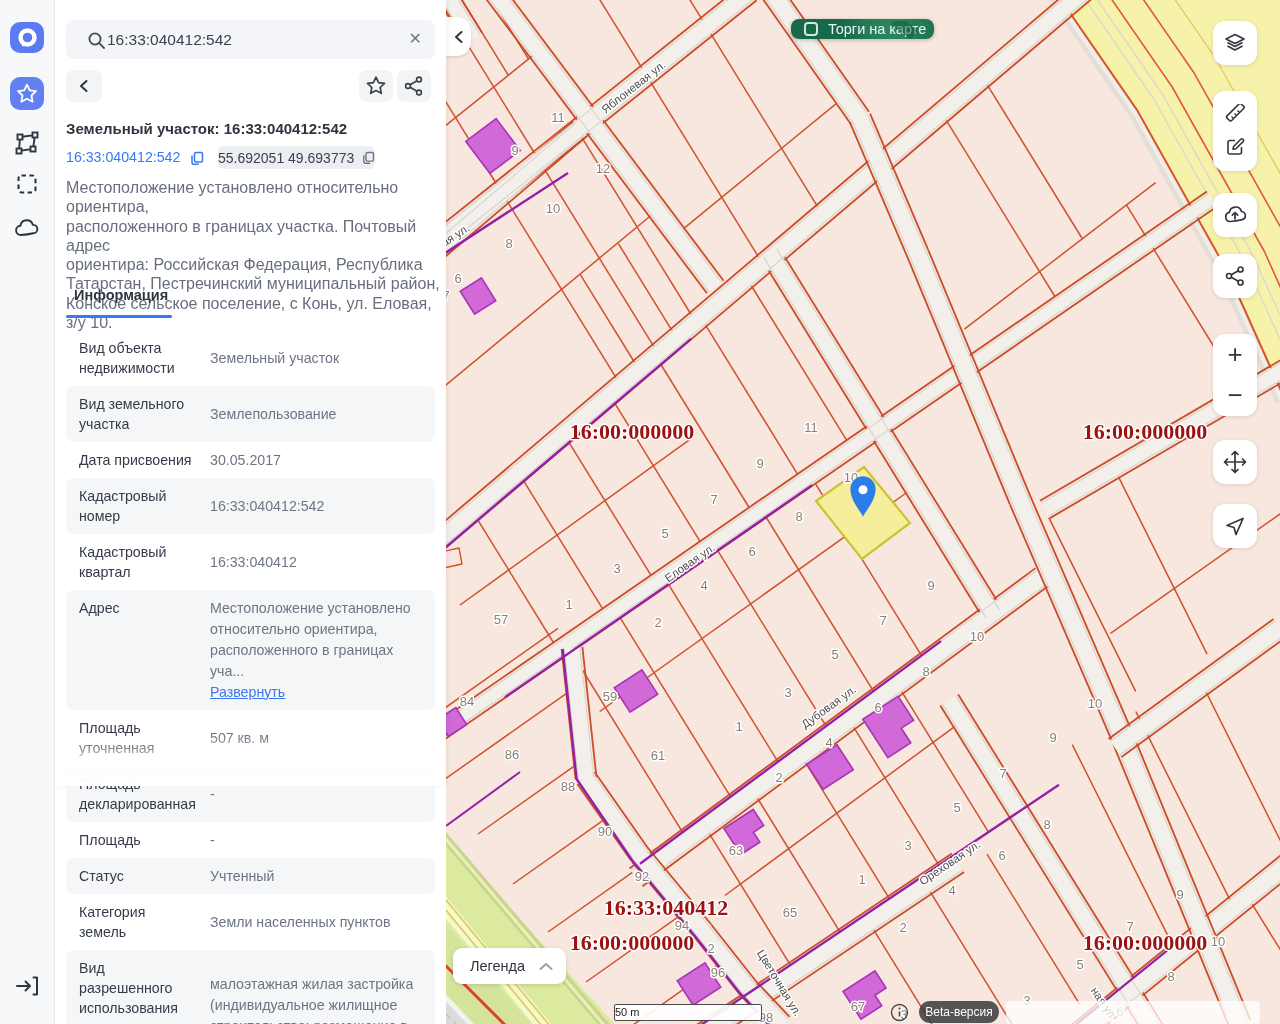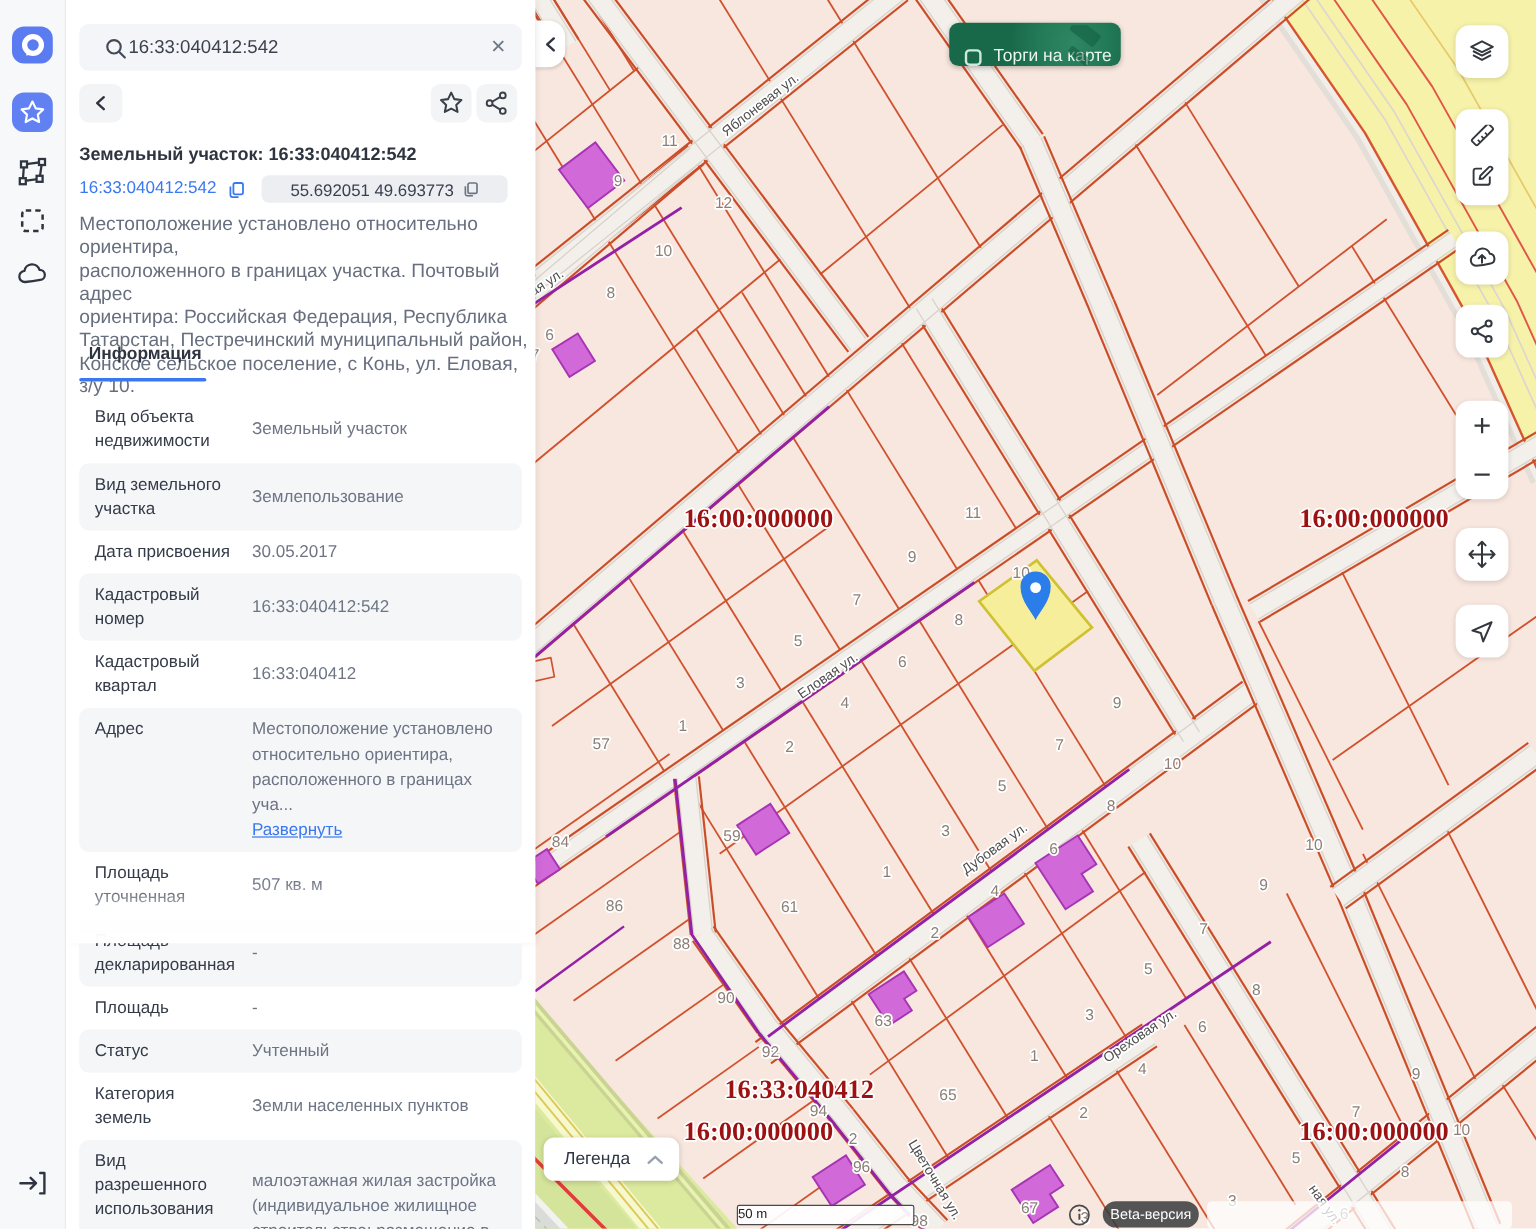--- a/index.html
+++ b/index.html
@@ -9,35 +9,35 @@
 #navstar{position:absolute;left:10px;top:77px;width:34px;height:33px;background:#6180f2;border-radius:10px;display:flex;align-items:center;justify-content:center}
 .railic{position:absolute;left:50%;transform:translateX(-50%);color:#2f3540}
 
 #panel{position:absolute;left:56px;top:0;width:390px;height:786px;background:#fff;z-index:25;box-shadow:2px 0 5px rgba(0,0,0,.06)}
 #search{position:absolute;left:10px;top:20px;width:369px;height:39px;background:#f4f5f8;border-radius:8px}
 #search .q{position:absolute;left:41px;top:11px;font-size:15.5px;color:#3c4250}
 #search .x{position:absolute;right:13px;top:9px;font-size:16px;color:#6f7886}
 .sqbtn{position:absolute;background:#f3f4f6;border-radius:8px;display:flex;align-items:center;justify-content:center}
 #title{position:absolute;left:10px;top:120px;font-size:15px;font-weight:bold;color:#2e3440;letter-spacing:0px}
 #chips{position:absolute;left:10px;top:146px;height:23px}
-.chip2{position:absolute;left:152px;top:0;background:#eceef2;border-radius:6px;height:23px;padding:0 24px;display:flex;align-items:center;gap:8px;font-size:14px;color:#3a4050;white-space:nowrap}
+.chip2{position:absolute;left:152px;top:0;background:#eceef2;border-radius:6px;height:23px;padding:0 0;display:flex;align-items:center;gap:8px;font-size:14px;color:#3a4050;white-space:nowrap}
 #desc{position:absolute;left:10px;top:178px;width:376px;font-size:16px;line-height:19.3px;color:#676f7e}
 #tab{position:absolute;left:18px;top:287px;font-size:14.5px;font-weight:bold;color:#2e3440}
 #tabline{position:absolute;left:10px;top:315px;width:106px;height:3px;background:#3a78f2;border-radius:2px}
 #rows{position:absolute;left:10px;top:330px;width:369px}
 .row{position:relative;display:flex;border-radius:8px}
 .row.g{background:#f5f6f8}
 .rl{width:131px;padding:8px 4px 8px 13px;font-size:14.2px;line-height:20px;color:#343b49}
 .rv{width:238px;padding:7.5px 8px 7.5px 13px;font-size:14.2px;line-height:21px;color:#6d7585;align-self:center}
 a.exp{color:#3a78f2;text-decoration:underline;font-size:14.2px}
 #fade{position:absolute;left:0;bottom:0;width:390px;height:52px;background:linear-gradient(to bottom,rgba(255,255,255,0) 0%,rgba(255,255,255,.85) 60%,#fff 95%);z-index:5}
 
 #map{position:absolute;left:446px;top:0;width:834px;height:1024px;overflow:hidden}
 #collapse{position:absolute;left:446px;top:17px;width:25px;height:39px;background:#fff;border-radius:0 14px 14px 0;z-index:20;display:flex;align-items:center;justify-content:center;box-shadow:0 1px 3px rgba(0,0,0,.15)}
-#torgi{position:absolute;left:791px;top:19px;width:143px;height:36px;background:radial-gradient(circle 52px at 72% 45%,#2e8663 0%,#237a57 55%,#18694a 100%);border-radius:8px;z-index:20;display:flex;align-items:flex-end;overflow:hidden;box-shadow:0 1px 4px rgba(0,0,0,.25)}
+#torgi{position:absolute;left:791px;top:19px;width:143px;height:20px;background:radial-gradient(circle 52px at 72% 45%,#2e8663 0%,#237a57 55%,#18694a 100%);border-radius:8px;z-index:20;display:flex;align-items:center;overflow:hidden;box-shadow:0 1px 4px rgba(0,0,0,.25)}
 #torgi .cb{width:14px;height:14px;border:2px solid #cfe8dc;border-radius:4px;margin-left:13px;flex:none}
 #torgi .tx{color:#eaf6ef;font-size:14.5px;margin-left:10px;white-space:nowrap}
 .ctl{position:absolute;left:1213px;width:44px;background:#fff;border-radius:12px;box-shadow:0 1px 4px rgba(0,0,0,.12);z-index:20;display:flex;flex-direction:column;align-items:center;justify-content:center;color:#33383f}
 #legend{position:absolute;left:453px;top:948px;width:113px;height:36px;background:#fff;border-radius:9px;box-shadow:0 1px 4px rgba(0,0,0,.15);z-index:20;display:flex;align-items:center}
 #legend .t{font-size:14.5px;color:#2e3440;margin-left:17px}
 #scale{position:absolute;left:614px;top:1004px;width:148px;height:17px;background:rgba(255,255,255,.92);border:1.5px solid #4a4a4a;border-radius:2px;z-index:20;font-size:11px;color:#222;line-height:15px}
 #attr{position:absolute;left:1006px;top:1001px;width:254px;height:23px;background:rgba(255,255,255,.75);border-radius:4px;z-index:19}
 .attrtx{position:absolute;top:1033px;font-size:12.5px;color:#1d4ed8;z-index:20;white-space:nowrap}
 #beta{position:absolute;left:919px;top:1001px;width:80px;height:22px;background:rgba(55,58,60,.85);color:#fff;border-radius:11px;font-size:12px;text-align:center;line-height:22px;z-index:20}
 #info{position:absolute;left:890px;top:1003px;z-index:20;color:#4a4a4a}

